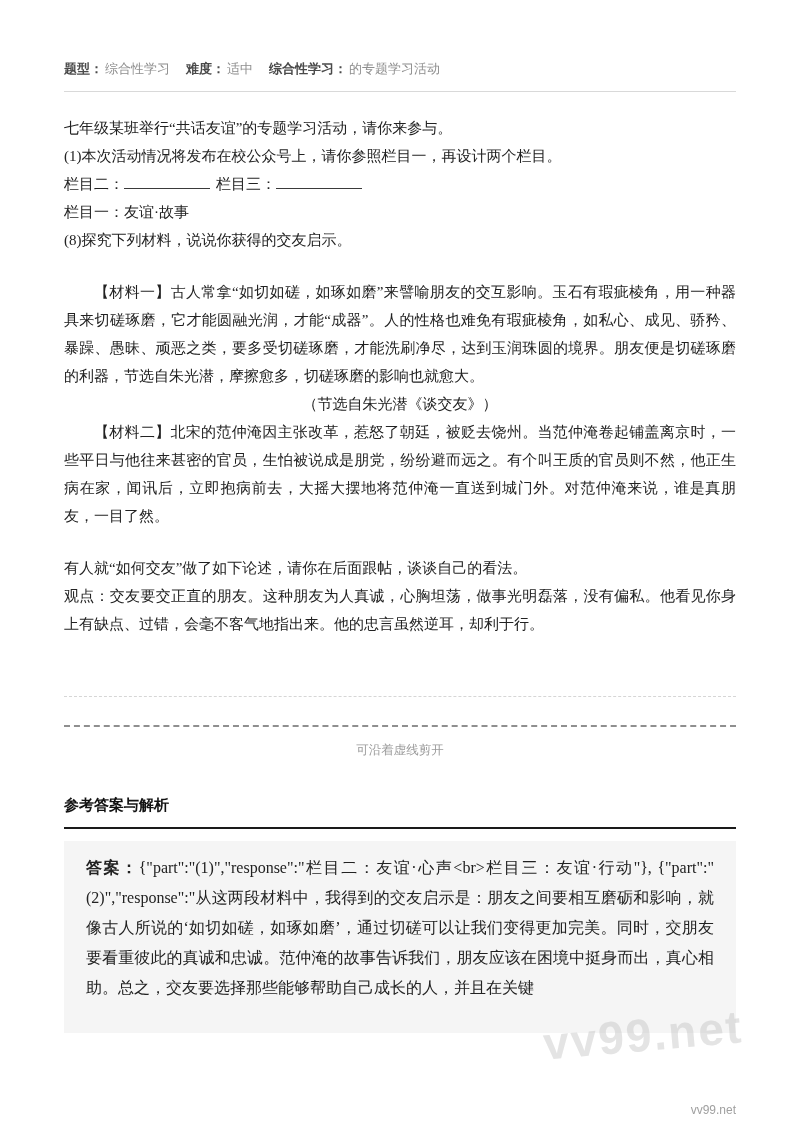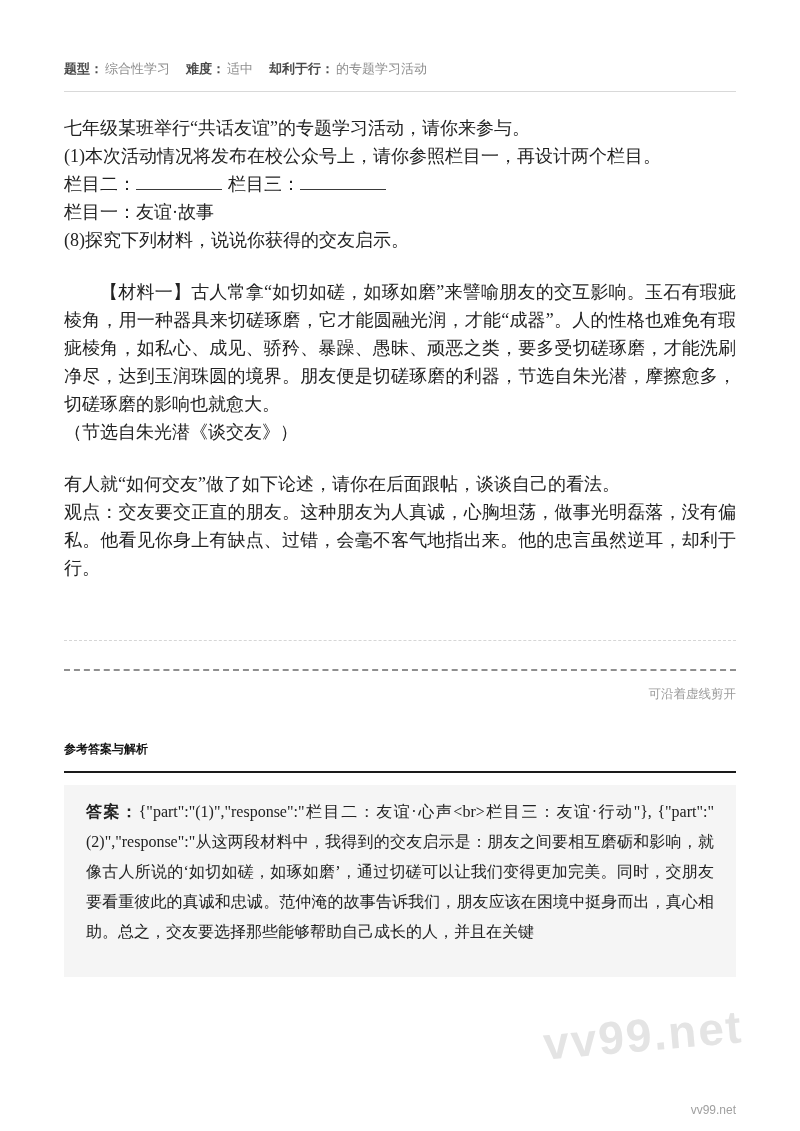--- a/index.html
+++ b/index.html
@@ -23,50 +23,50 @@
     display: flex;
     gap: 16px;
     align-items: baseline;
     line-height: 18px;
   }
   .meta .label { font-weight: bold; color: #4a4a4a; }
   .meta .value { color: #8f8f8f; margin-left: 2px; }
   .meta-rule { border: none; border-top: 1px solid #d9d9d9; margin-top: 13px; }
 
   
-  .qbody { margin-top: 22px; font-size: 18px; line-height: 28px; color: #222; }
+  .qbody { margin-top: 22px; font-size: 15px; line-height: 28px; color: #222; }
   .qbody p { margin: 0; }
   .blank {
     display: inline-block;
     width: 86px;
     height: 15px;
     border-bottom: 1px solid #3a3a3a;
     margin-right: 6px;
     vertical-align: baseline;
   }
   .spacer-24 { height: 24px; }
   .para { text-align: justify; text-indent: 2em; }
-  .source { text-align: left; margin-top: 18px; }
+  .source { text-align: center; margin-top: 18px; }
   .material2 { margin-top: 22px; }
   .viewpoint { text-align: justify; }
 
   
   .cutline-1 { border: none; border-top: 1px dashed #d6d6d6; margin-top: 58px; }
   .cutline-2 { border: none; border-top: 2px dashed #8f8f8f; margin-top: 28px; }
   .cut-hint {
-    text-align: right;
+    text-align: center;
     color: #9a9a9a;
     font-size: 12.5px;
     line-height: 18px;
     margin-top: 14px;
     font-family: "Liberation Sans", sans-serif;
   }
 
   
-  .answer-title { font-size: 12px; font-weight: bold; color: #111; margin-top: 34px; line-height: 24px; }
+  .answer-title { font-size: 15px; font-weight: bold; color: #111; margin-top: 34px; line-height: 24px; }
   .answer-rule { border: none; border-top: 2px solid #1a1a1a; margin-top: 10px; }
   .answer-box {
     margin-top: 12px;
     background: #f5f5f5;
     padding: 12px 22px 0 22px;
     height: 192px;
     overflow: hidden;
     font-size: 16px;
     line-height: 30px;
     color: #222;
@@ -104,39 +104,40 @@
   <div class="content">
 
     <div class="meta">
       <span>
         <span class="label">题型：</span><span class="value">综合性学习</span>
       </span>
       <span>
         <span class="label">难度：</span><span class="value">适中</span>
       </span>
       <span>
-        <span class="label">却利于行：</span><span class="value">的专题学习活动</span>
+        <span class="label">综合性学习：</span><span class="value">的专题学习活动</span>
       </span>
     </div>
     <hr class="meta-rule">
 
     <div class="qbody">
       <p>七年级某班举行“共话友谊”的专题学习活动，请你来参与。</p>
       <p>(1)本次活动情况将发布在校公众号上，请你参照栏目一，再设计两个栏目。</p>
       <p>
         <span>栏目二：</span><span class="blank"></span><span>栏目三：</span><span class="blank"></span>
       </p>
       <p>栏目一：友谊·故事</p>
       <p>(8)探究下列材料，说说你获得的交友启示。</p>
 
       <div class="spacer-24"></div>
       <p class="para">【材料一】古人常拿“如切如磋，如琢如磨”来譬喻朋友的交互影响。玉石有瑕疵棱角，用一种器具来切磋琢磨，它才能圆融光润，才能“成器”。人的性格也难免有瑕疵棱角，如私心、成见、骄矜、暴躁、愚昧、顽恶之类，要多受切磋琢磨，才能洗刷净尽，达到玉润珠圆的境界。朋友便是切磋琢磨的利器，节选自朱光潜，摩擦愈多，切磋琢磨的影响也就愈大。</p>
 
       <p class="source">（节选自朱光潜《谈交友》）</p>
 
+      <p class="para material2">【材料二】北宋的范仲淹因主张改革，惹怒了朝廷，被贬去饶州。当范仲淹卷起铺盖离京时，一些平日与他往来甚密的官员，生怕被说成是朋党，纷纷避而远之。有个叫王质的官员则不然，他正生病在家，闻讯后，立即抱病前去，大摇大摆地将范仲淹一直送到城门外。对范仲淹来说，谁是真朋友，一目了然。</p>
 
       <div class="spacer-24"></div>
       <p>有人就“如何交友”做了如下论述，请你在后面跟帖，谈谈自己的看法。</p>
       <p class="viewpoint">观点：交友要交正直的朋友。这种朋友为人真诚，心胸坦荡，做事光明磊落，没有偏私。他看见你身上有缺点、过错，会毫不客气地指出来。他的忠言虽然逆耳，却利于行。</p>
     </div>
 
     <hr class="cutline-1">
     <hr class="cutline-2">
     <div class="cut-hint">可沿着虚线剪开</div>
 

